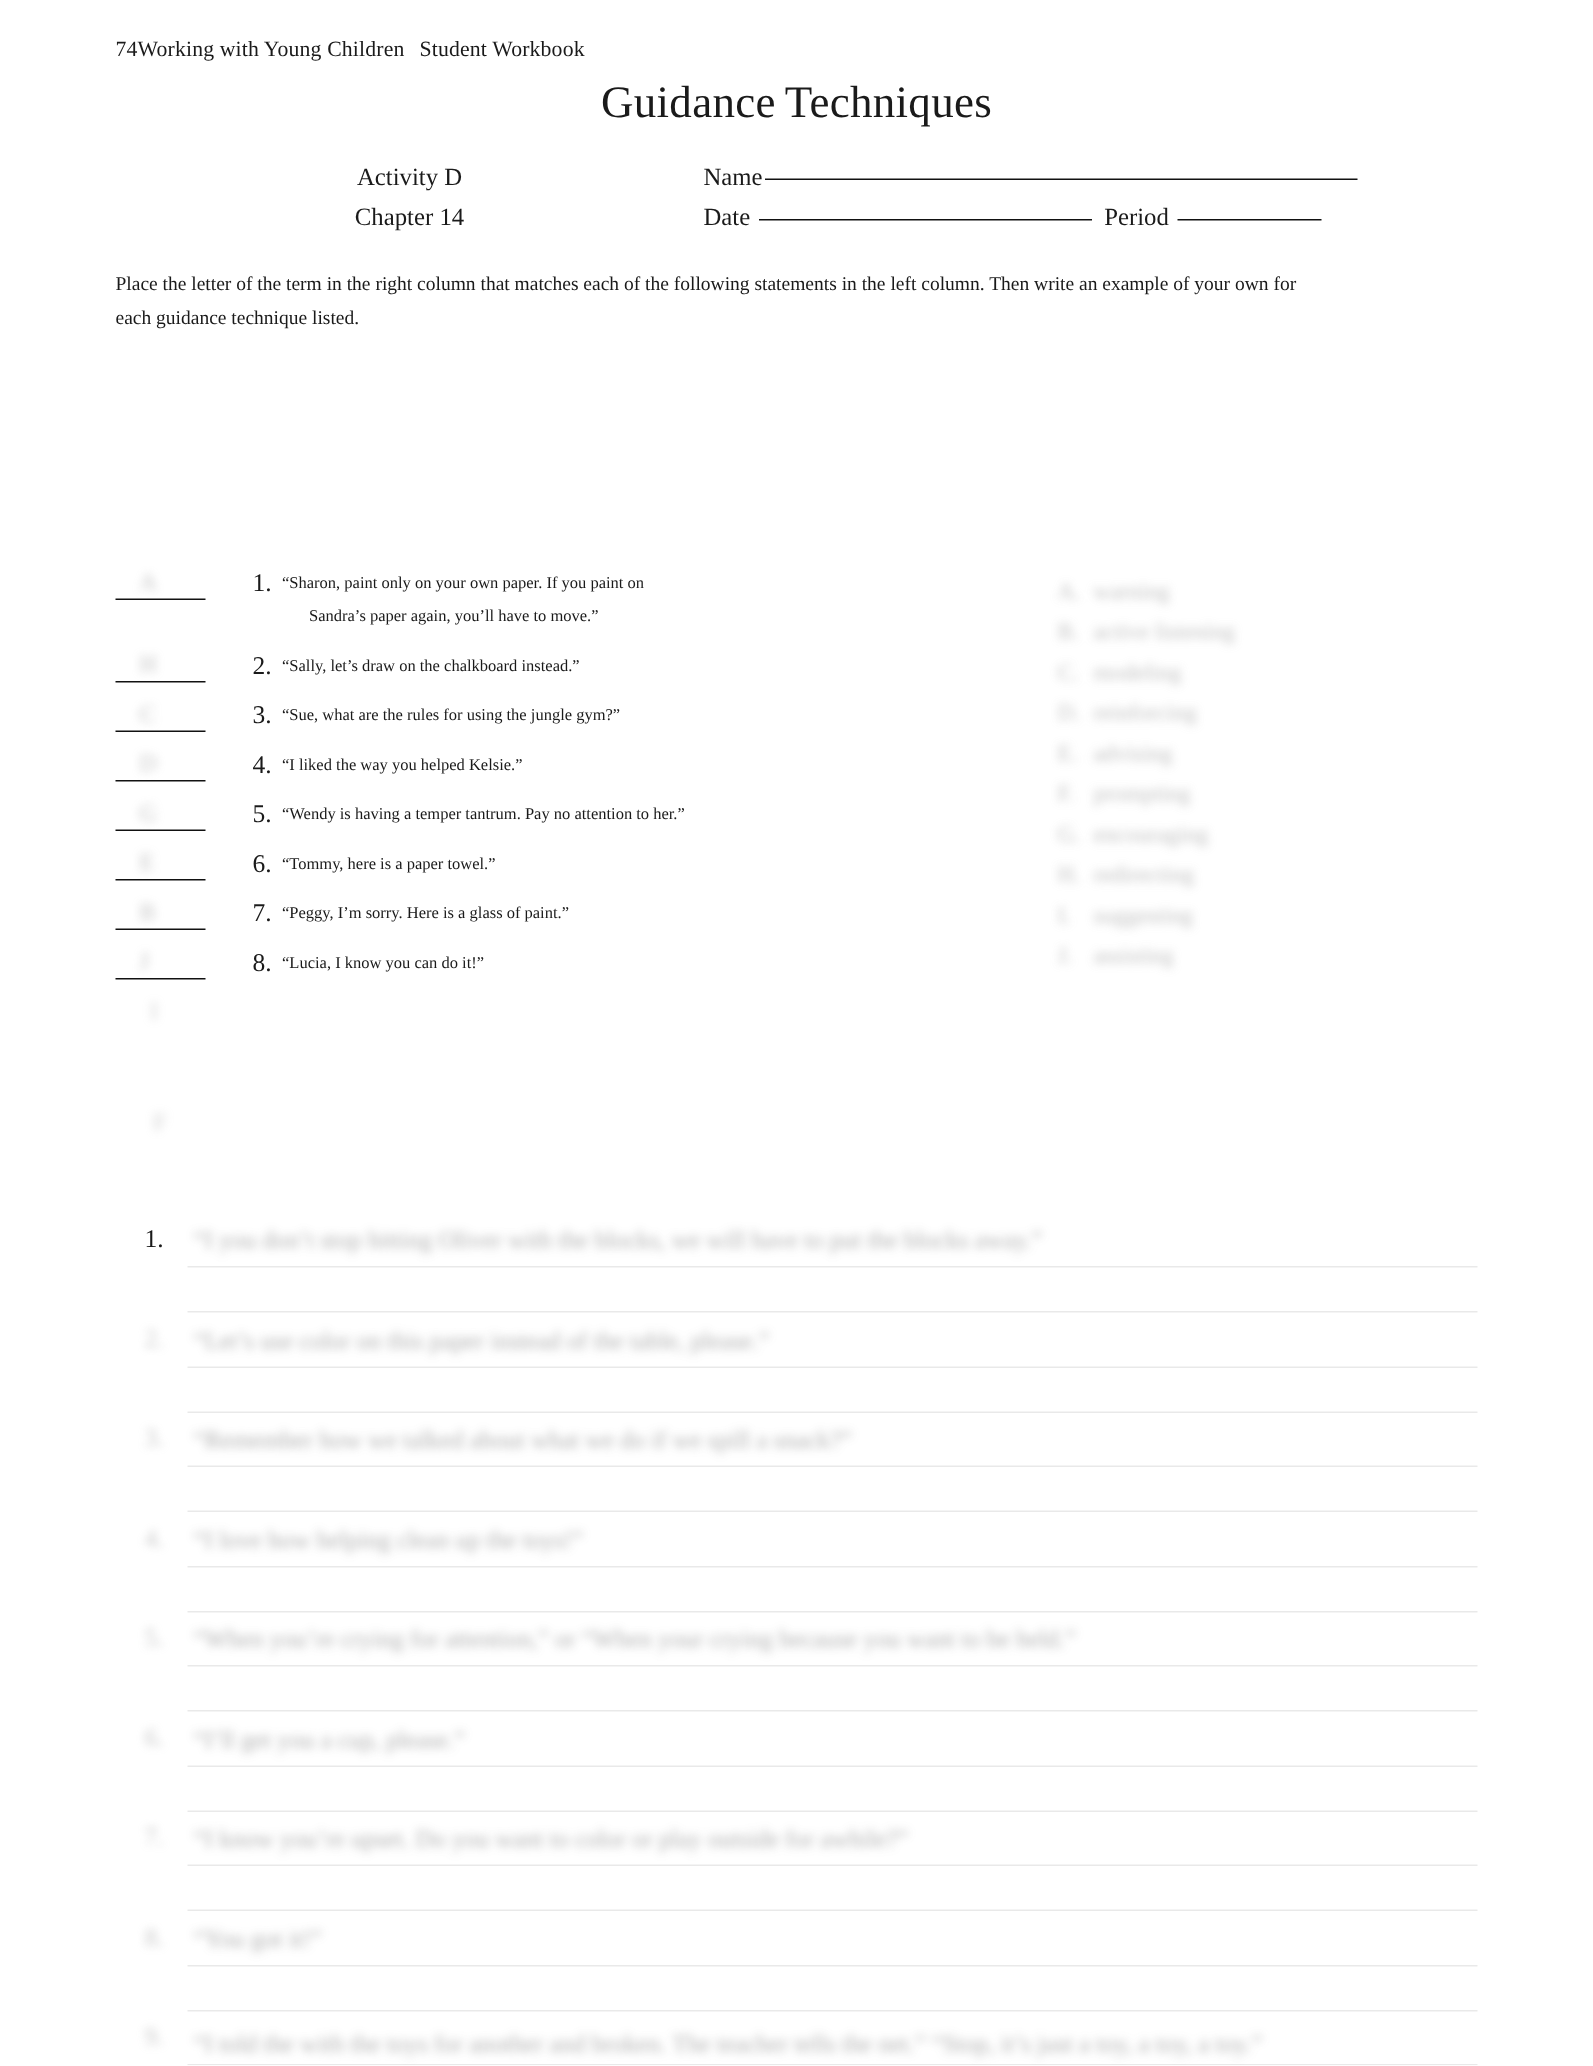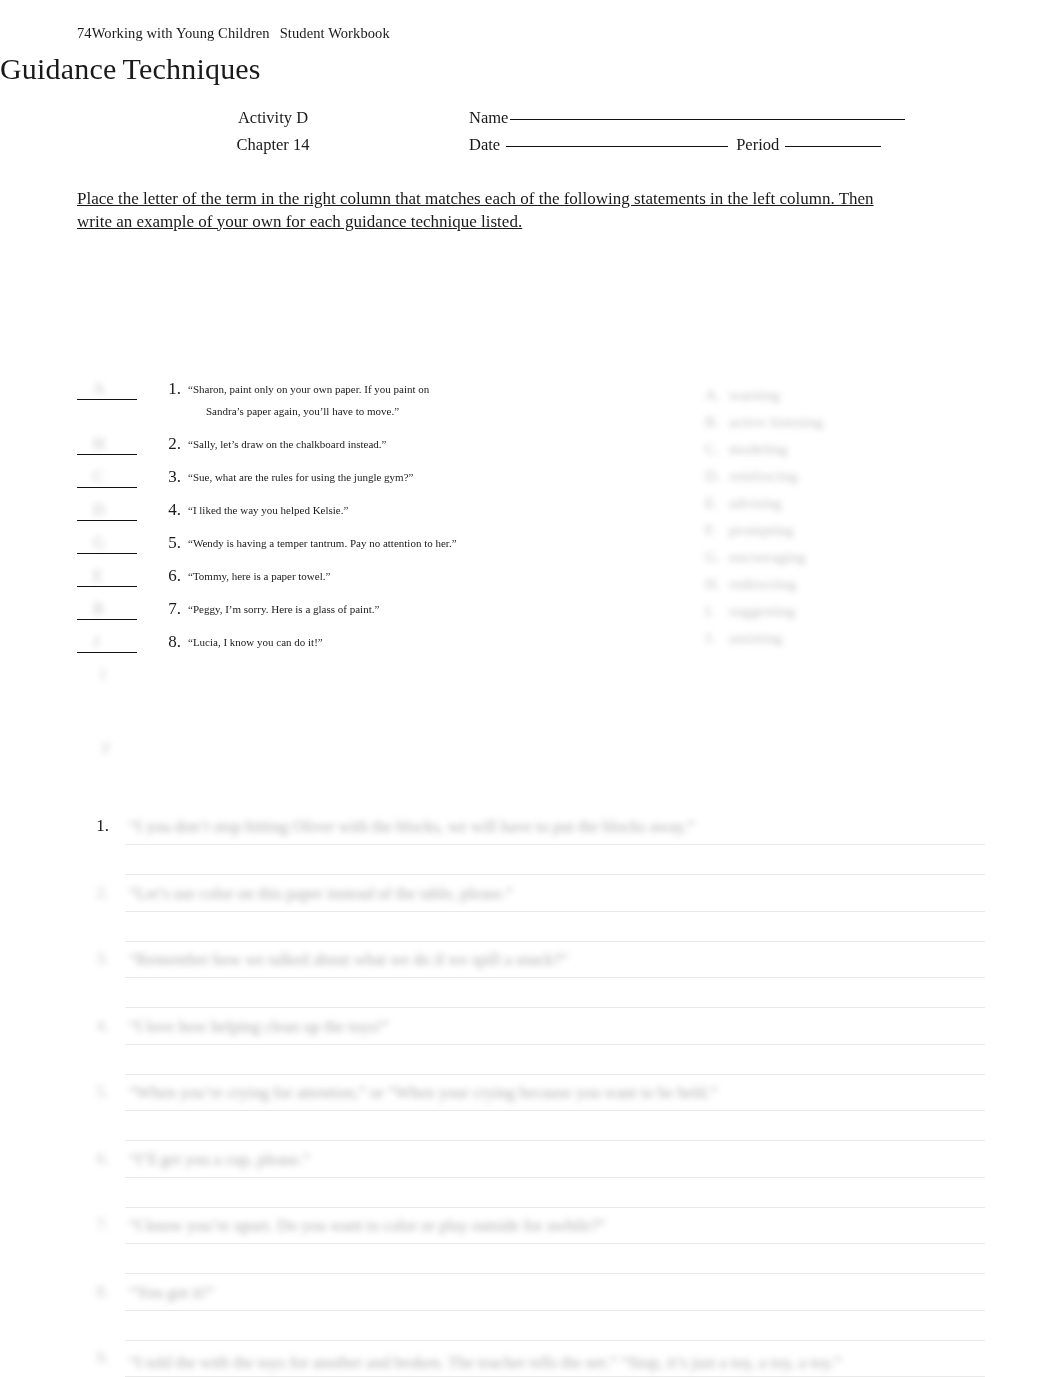--- a/index.html
+++ b/index.html
@@ -31,21 +31,21 @@
   }
   .runhead .pageno { }
   .runhead .bookname { margin-right: 10px; text-align: center; }
 
   
   .doc-title {
     position: absolute;
     left: 0;
     top: 52px;
     width: 100%;
-    text-align: left;
+    text-align: center;
     font-size: 30px;
     font-weight: 400;
     letter-spacing: 0.2px;
   }
   .doc-title .t2 { margin-left: 6px; }
 
   
   .meta {
     position: absolute;
     left: 77px;
@@ -70,25 +70,24 @@
   }
   .rule-name   { width: 395px; margin-left: 2px; }
   .rule-date   { width: 222px; margin-left: 6px; }
   .rule-period { width: 96px;  margin-left: 6px; }
   .meta-period { margin-left: 8px; }
 
   
   .instructions {
     position: absolute;
     left: 77px;
-    top: 188px;
+    top: 178px;
     width: 800px;
-    font-size: 17px;
+    font-size: 13px;
     line-height: 22.5px;
-    text-decoration: underline;
   }
 
   
   .matching {
     position: absolute;
     left: 77px;
     top: 378px;
     width: 908px;
   }
   .match-list {

